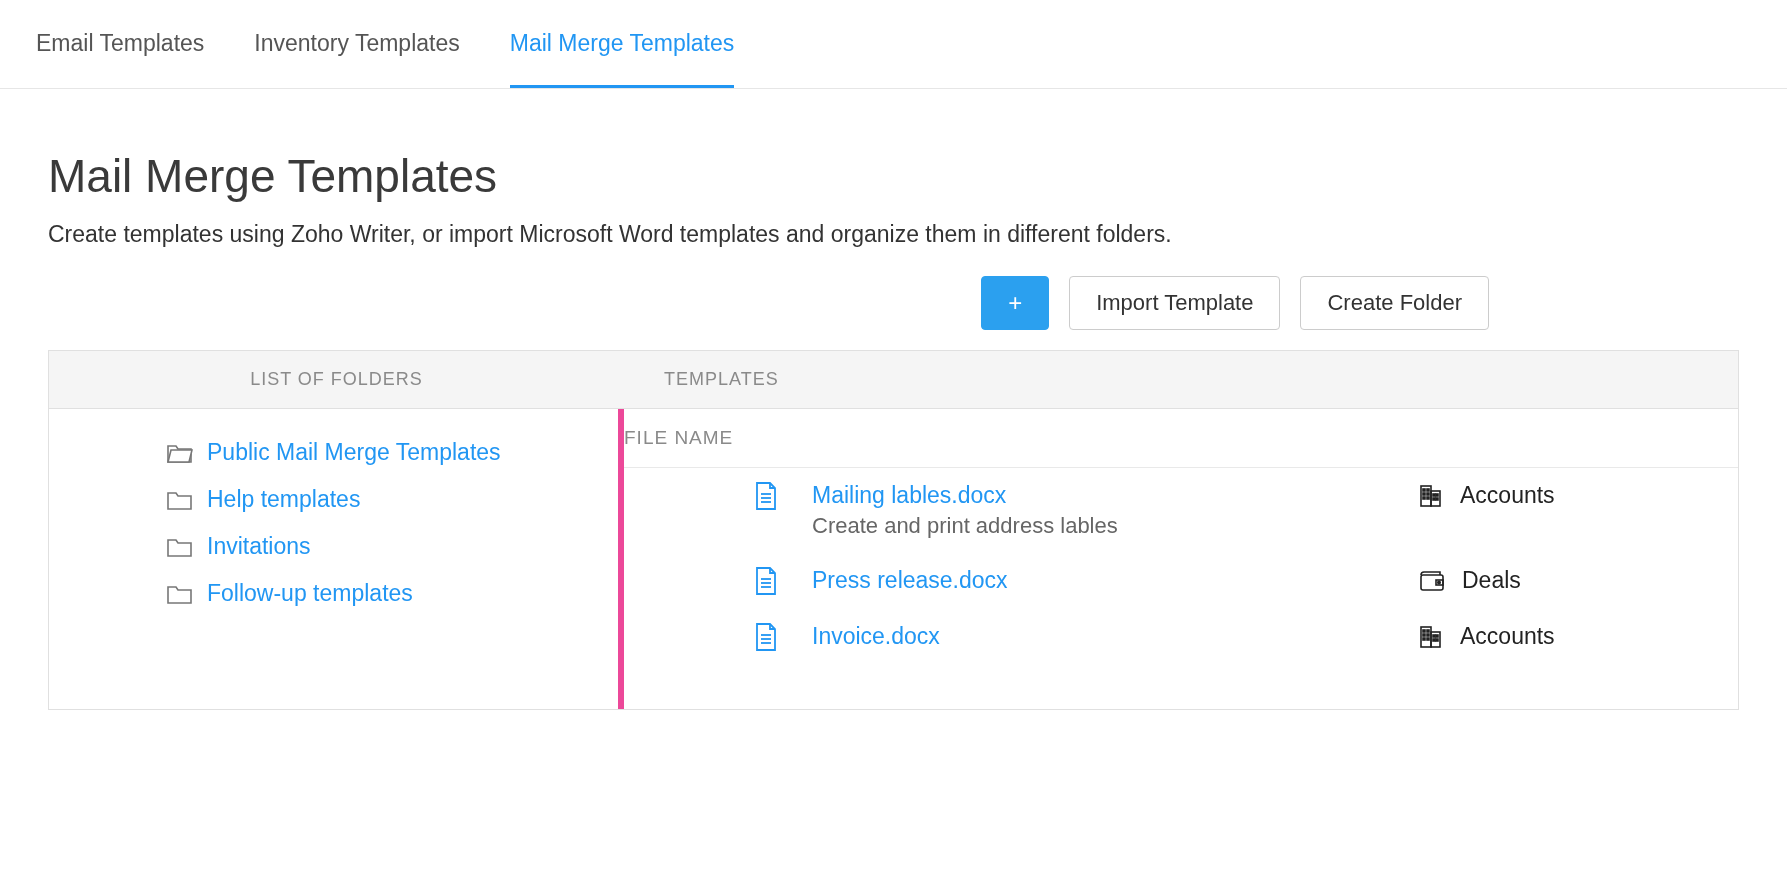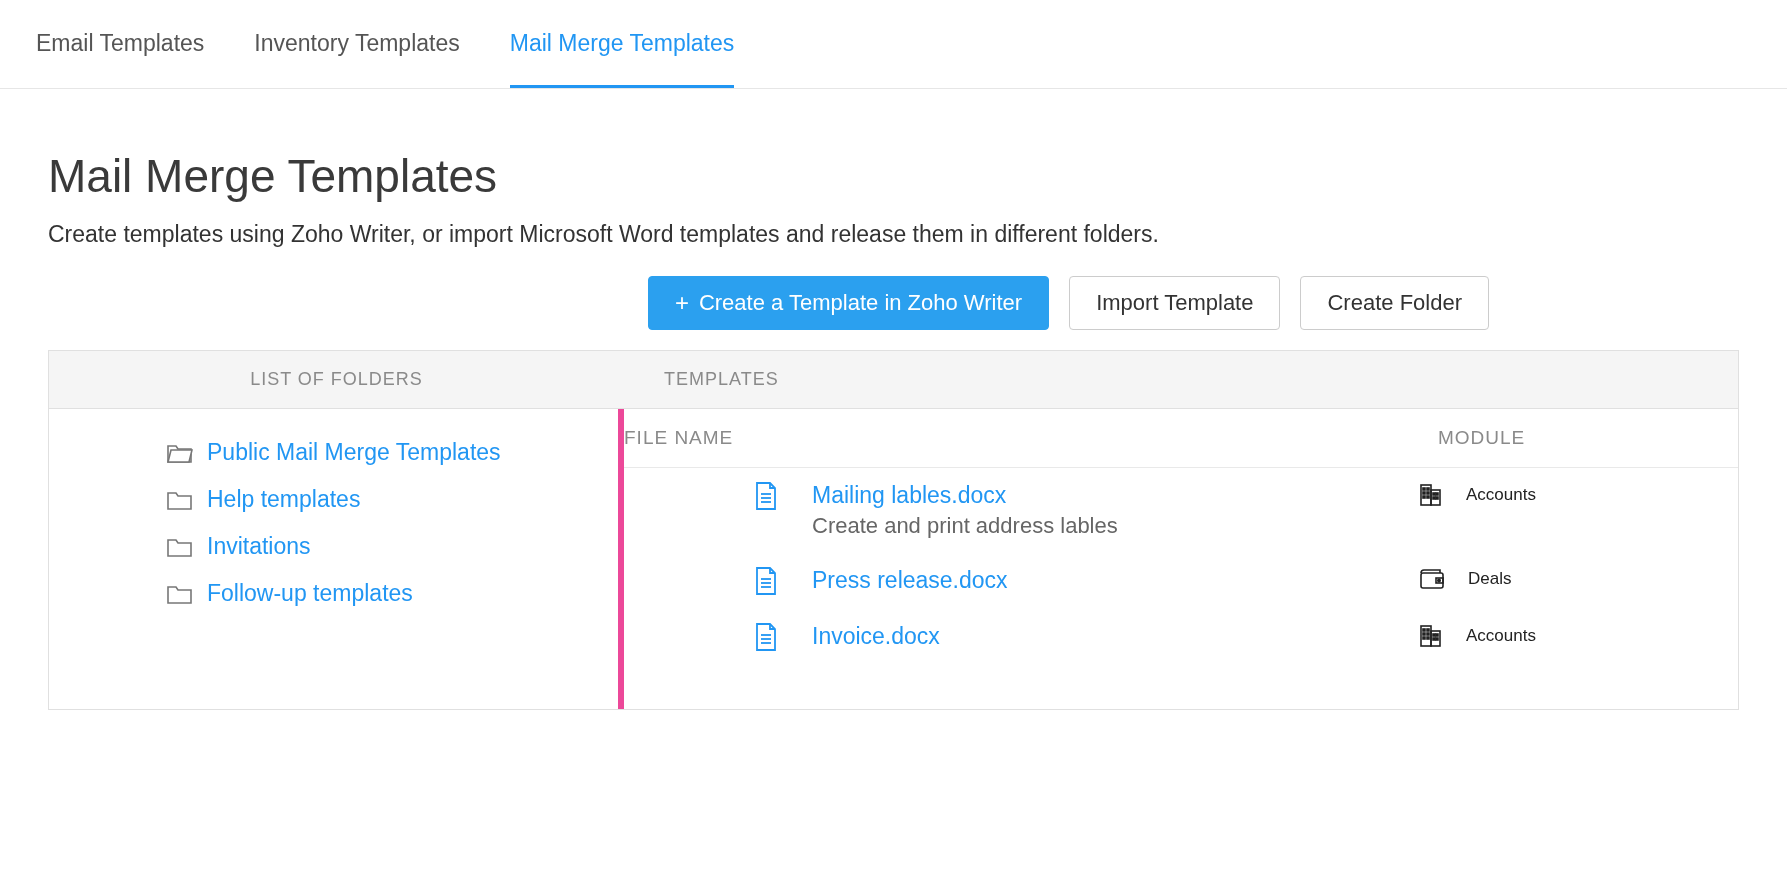--- a/index.html
+++ b/index.html
@@ -160,44 +160,43 @@
   }
   .file-text .file-desc {
     font-size: 22px;
     color: #666;
     margin-top: 4px;
   }
   .module-cell {
     width: 380px;
     display: flex;
     align-items: center;
-    gap: 22px;
+    gap: 16px;
     padding-left: 60px;
-    font-size: 17px;
+    font-size: 23px;
     color: #222;
   }
   .module-icon svg { display:block; }
 </style>
 </head>
 <body>
 
 <div class="tabs">
   <div class="tab">Email Templates</div>
   <div class="tab">Inventory Templates</div>
   <div class="tab active">Mail Merge Templates</div>
 </div>
 
 <div class="content">
   <h1 class="page-title">Mail Merge Templates</h1>
-  <p class="page-desc">Create templates using Zoho Writer, or import Microsoft Word templates and release them in different folders.</p>
+  <p class="page-desc">Create templates using Zoho Writer, or import Microsoft Word templates and organize them in different folders.</p>
 
   <div class="actions">
     <button class="btn primary">
       <span class="plus-icon">+</span>
-      <span>Create a Template in Zoho Writer</span>
     </button>
     <button class="btn">
       <span>Import Template</span>
     </button>
     <button class="btn">
       <span>Create Folder</span>
     </button>
   </div>
 
   <div class="table-wrap">
@@ -244,21 +243,20 @@
             </svg>
           </span>
           <span class="folder-label">Follow-up templates</span>
         </div>
 
       </div>
 
       <div class="templates-pane">
         <div class="templates-subhead">
           <div class="sub-file">FILE NAME</div>
-          <div class="sub-module">MODULE</div>
         </div>
 
         <div class="template-row">
           <div class="file-cell">
             <span class="doc-icon">
               <svg width="24" height="28" viewBox="0 0 24 28" fill="none" stroke="#2196f3" stroke-width="1.8">
                 <path d="M3 1 h13 l5 5 v21 H3 Z"></path>
                 <path d="M16 1 v5 h5"></path>
                 <line x1="7" y1="12" x2="17" y2="12"></line>
                 <line x1="7" y1="16" x2="17" y2="16"></line>

